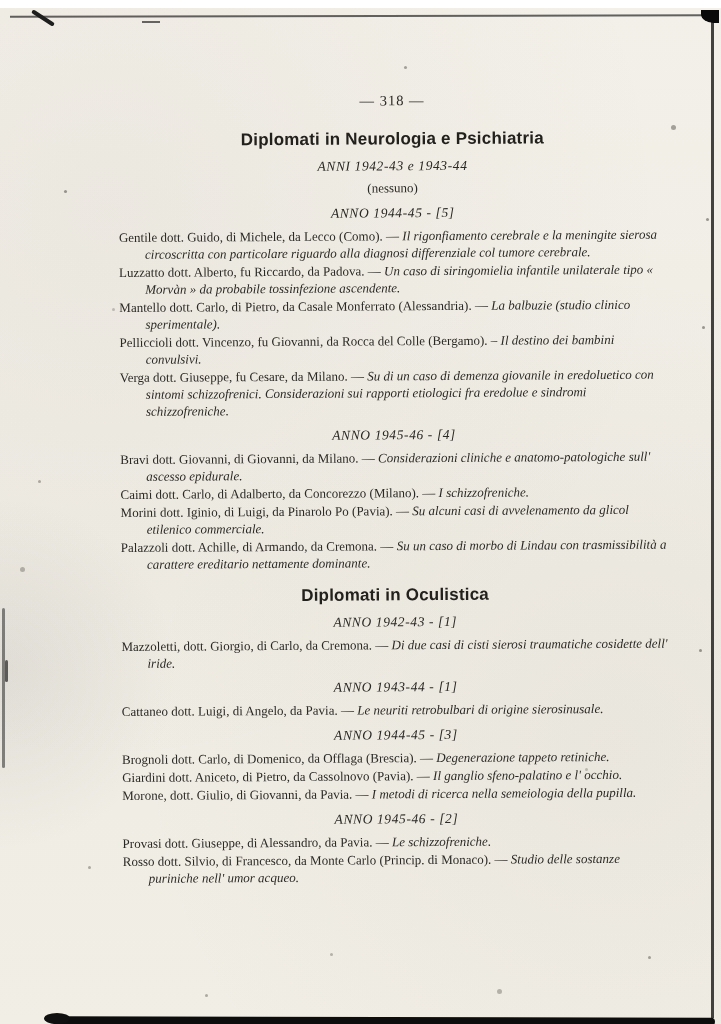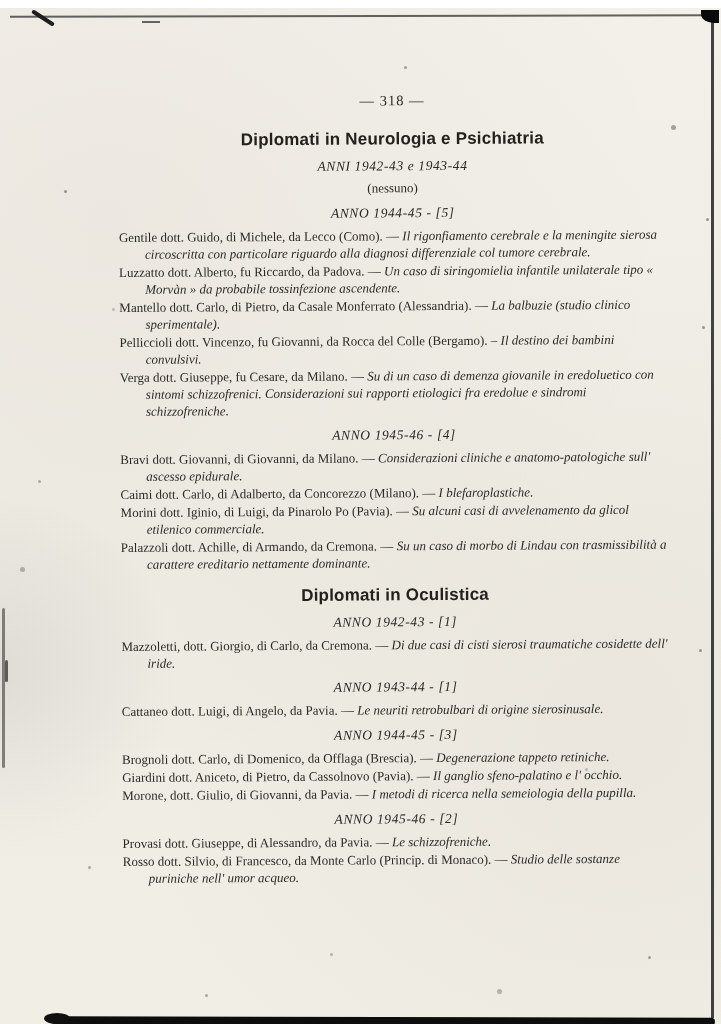--- a/index.html
+++ b/index.html
@@ -117,21 +117,21 @@
         <div class="year-heading">ANNI 1942-43 e 1943-44</div>
         <div class="group-note">(nessuno)</div>
         <div class="year-heading">ANNO 1944-45 - [5]</div>
         <p class="entry"><span class="entry-name">Gentile dott. Guido, di Michele, da Lecco (Como). — </span><span class="entry-thesis">Il rigonfiamento cerebrale e la meningite sierosa circoscritta con particolare riguardo alla diagnosi differenziale col tumore cerebrale.</span></p>
         <p class="entry"><span class="entry-name">Luzzatto dott. Alberto, fu Riccardo, da Padova. — </span><span class="entry-thesis">Un caso di siringomielia infantile unilaterale tipo « Morvàn » da probabile tossinfezione ascendente.</span></p>
         <p class="entry"><span class="entry-name">Mantello dott. Carlo, di Pietro, da Casale Monferrato (Alessandria). — </span><span class="entry-thesis">La balbuzie (studio clinico sperimentale).</span></p>
         <p class="entry"><span class="entry-name">Pelliccioli dott. Vincenzo, fu Giovanni, da Rocca del Colle (Bergamo). – </span><span class="entry-thesis">Il destino dei bambini convulsivi.</span></p>
         <p class="entry"><span class="entry-name">Verga dott. Giuseppe, fu Cesare, da Milano. — </span><span class="entry-thesis">Su di un caso di demenza giovanile in eredoluetico con sintomi schizzofrenici. Considerazioni sui rapporti etiologici fra eredolue e sindromi schizzofreniche.</span></p>
         <div class="year-heading">ANNO 1945-46 - [4]</div>
         <p class="entry"><span class="entry-name">Bravi dott. Giovanni, di Giovanni, da Milano. — </span><span class="entry-thesis">Considerazioni cliniche e anatomo-patologiche sull' ascesso epidurale.</span></p>
-        <p class="entry"><span class="entry-name">Caimi dott. Carlo, di Adalberto, da Concorezzo (Milano). — </span><span class="entry-thesis">I blefaroplastiche.</span></p>
+        <p class="entry"><span class="entry-name">Caimi dott. Carlo, di Adalberto, da Concorezzo (Milano). — </span><span class="entry-thesis">I schizzofreniche.</span></p>
         <p class="entry"><span class="entry-name">Morini dott. Iginio, di Luigi, da Pinarolo Po (Pavia). — </span><span class="entry-thesis">Su alcuni casi di avvelenamento da glicol etilenico commerciale.</span></p>
         <p class="entry"><span class="entry-name">Palazzoli dott. Achille, di Armando, da Cremona. — </span><span class="entry-thesis">Su un caso di morbo di Lindau con trasmissibilità a carattere ereditario nettamente dominante.</span></p>
         <h2 class="section-title">Diplomati in Oculistica</h2>
         <div class="year-heading">ANNO 1942-43 - [1]</div>
         <p class="entry"><span class="entry-name">Mazzoletti, dott. Giorgio, di Carlo, da Cremona. — </span><span class="entry-thesis">Di due casi di cisti sierosi traumatiche cosidette dell' iride.</span></p>
         <div class="year-heading">ANNO 1943-44 - [1]</div>
         <p class="entry"><span class="entry-name">Cattaneo dott. Luigi, di Angelo, da Pavia. — </span><span class="entry-thesis">Le neuriti retrobulbari di origine sierosinusale.</span></p>
         <div class="year-heading">ANNO 1944-45 - [3]</div>
         <p class="entry"><span class="entry-name">Brognoli dott. Carlo, di Domenico, da Offlaga (Brescia). — </span><span class="entry-thesis">Degenerazione tappeto retiniche.</span></p>
         <p class="entry"><span class="entry-name">Giardini dott. Aniceto, di Pietro, da Cassolnovo (Pavia). — </span><span class="entry-thesis">Il ganglio sfeno-palatino e l' occhio.</span></p>

